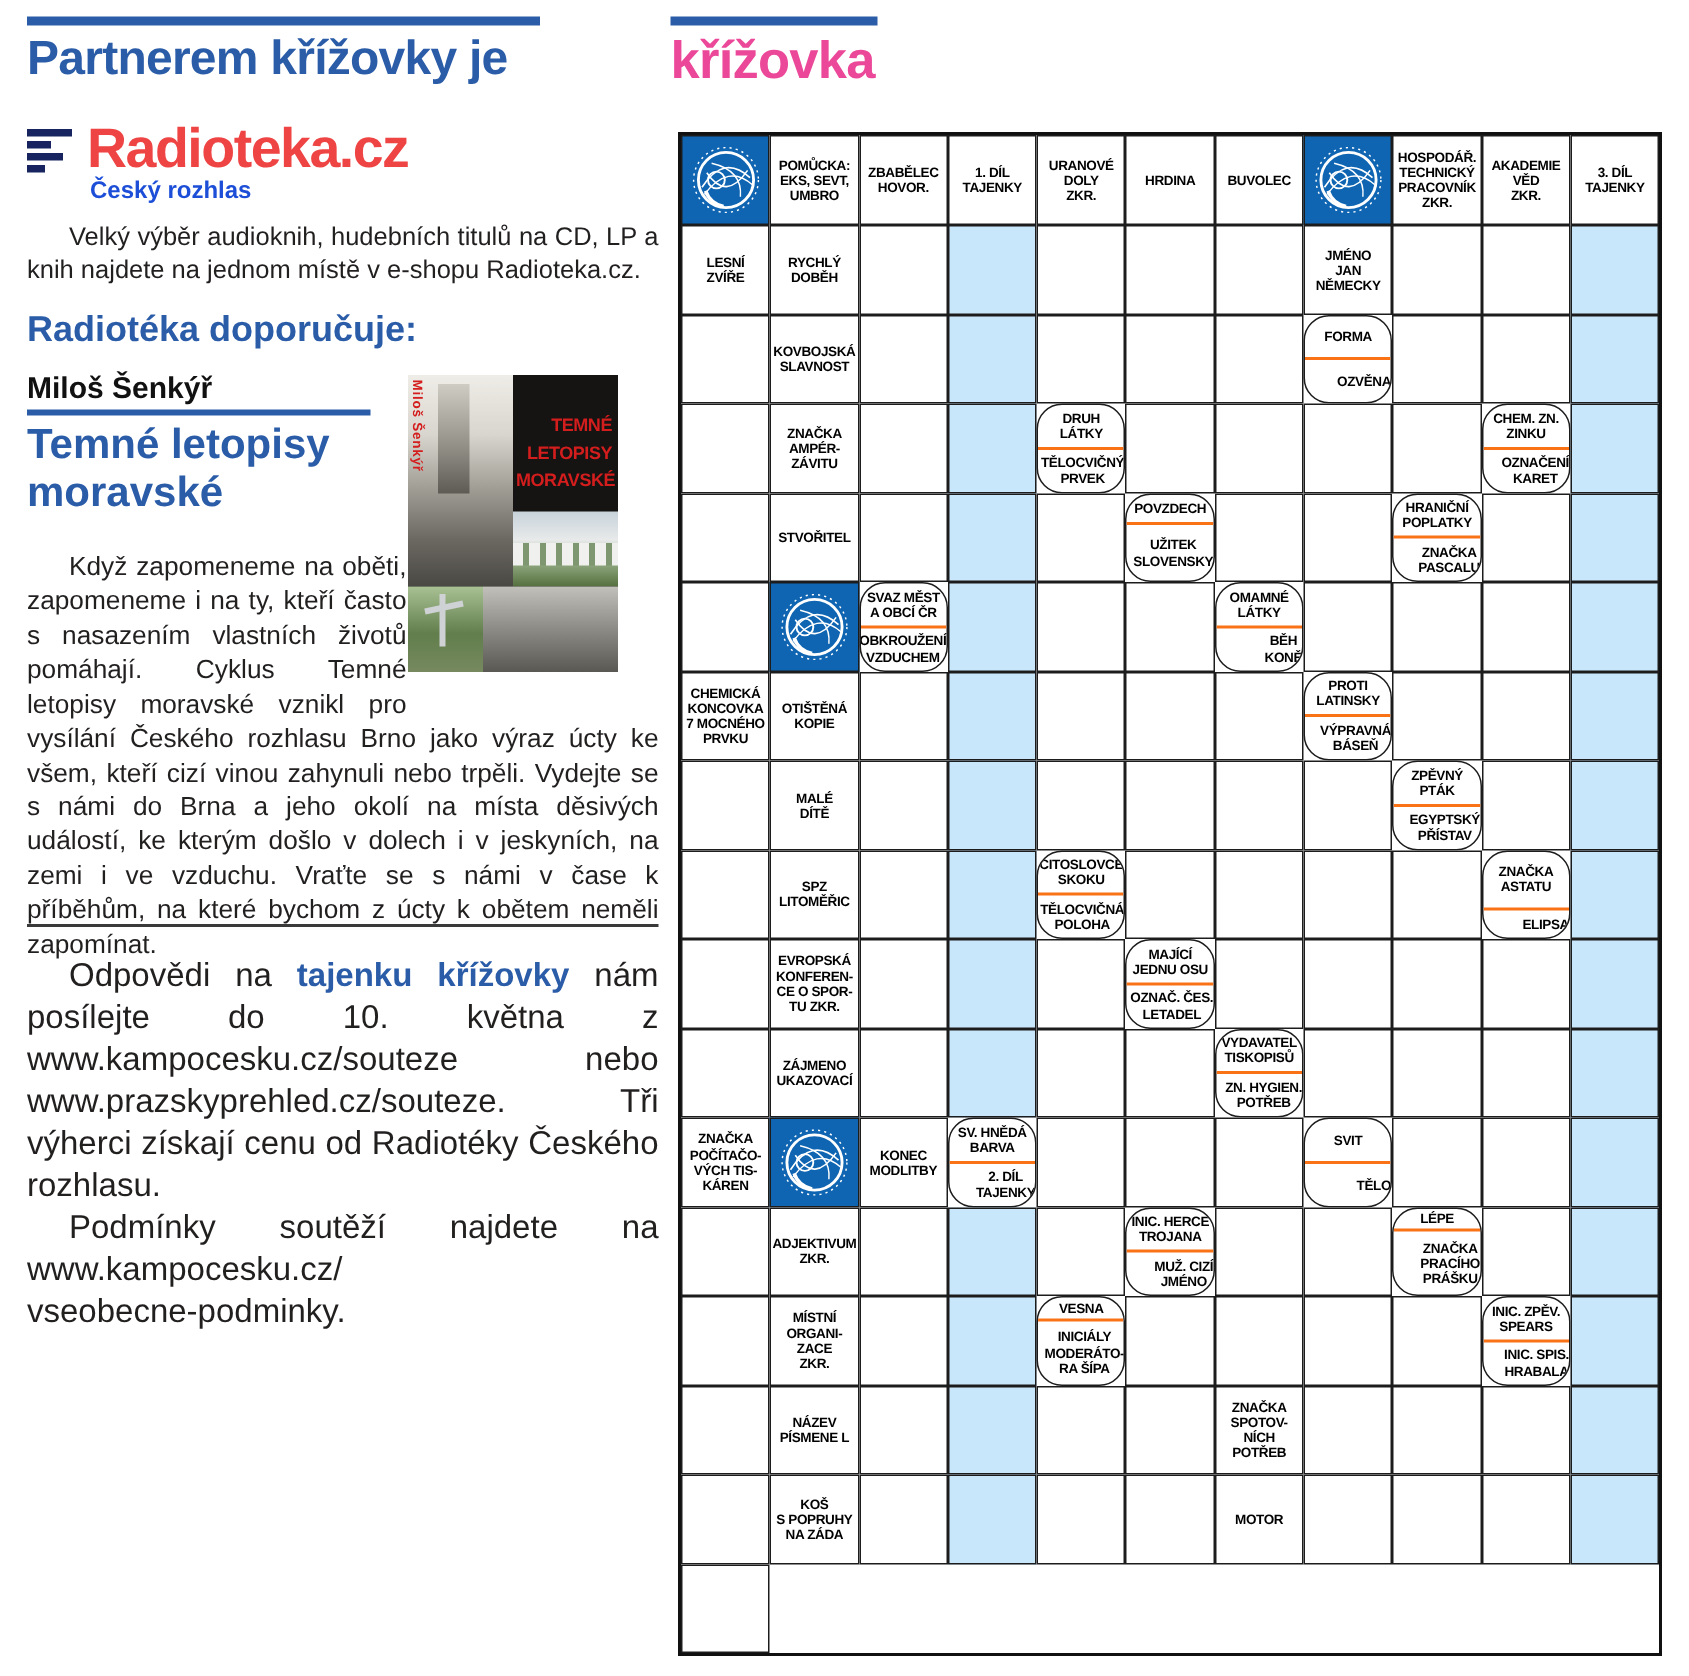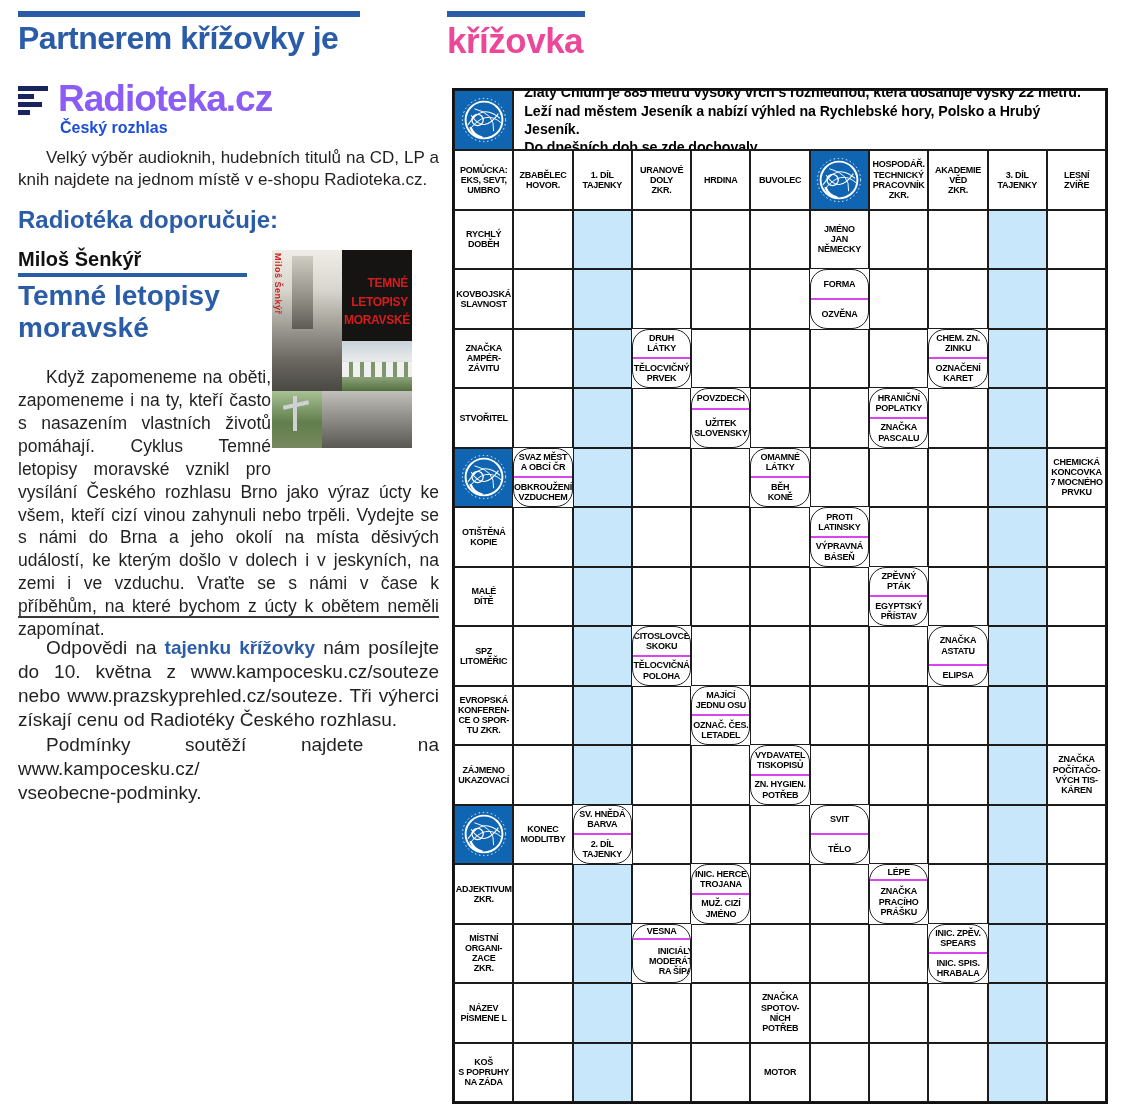--- a/index.html
+++ b/index.html
@@ -14,21 +14,21 @@
   #partner-heading{position:absolute;left:18px;top:20px;margin:0;
     font-size:32px;font-weight:700;color:#2a5ca8;letter-spacing:-0.5px;}
 
   #radioteka{position:absolute;left:18px;top:80px;display:flex;align-items:flex-start;}
   .cro-mark{width:30px;margin-top:6px;margin-right:10px;}
   .cro-mark i{display:block;background:#17245f;height:5px;margin-bottom:3px;}
   .cro-mark i:nth-child(1){width:30px;}
   .cro-mark i:nth-child(2){width:16px;}
   .cro-mark i:nth-child(3){width:24px;}
   .cro-mark i:nth-child(4){width:12px;}
-  .brand{font-size:37px;font-weight:700;color:#8b5cf6;letter-spacing:-1px;line-height:1.0;}
+  .brand{font-size:37px;font-weight:700;color:#ef4444;letter-spacing:-1px;line-height:1.0;}
   .brand-sub{font-size:16px;font-weight:700;color:#1d4ed8;margin-top:2px;margin-left:2px;}
 
   .para{position:absolute;left:18px;width:421px;margin:0;
     font-size:17px;line-height:1.32;text-align:justify;color:#221f1f;}
   #intro-paragraph{top:147px;text-indent:28px;}
 
   #recommends-heading{position:absolute;left:18px;top:206px;margin:0;
     font-size:24px;font-weight:700;color:#2a5ca8;}
   #book-author{position:absolute;left:18px;top:248px;
     font-size:20px;font-weight:700;color:#111;}
@@ -59,40 +59,40 @@
   .bc-cross{left:0;top:71%;width:36%;height:29%;
     background:linear-gradient(180deg,#a9c194 0%,#617e4c 55%,#77895f 100%);}
   .bc-cross:after{content:"";position:absolute;left:42%;top:10%;width:4px;height:60%;background:#cfd2d4;}
   .bc-cross:before{content:"";position:absolute;left:22%;top:22%;width:26px;height:4px;background:#cfd2d4;transform:rotate(-12deg);}
   .bc-rubble{left:36%;top:71%;width:64%;height:29%;
     background:linear-gradient(180deg,#c2c0bb 0%,#97958f 40%,#5a5853 100%);}
 
   #section-divider{position:absolute;left:18px;top:616px;width:421px;height:2px;background:#3a3a3a;}
 
   #contest-block{position:absolute;left:18px;top:636px;width:421px;}
-  #contest-block p{margin:0;font-size:19px;line-height:1.27;text-align:justify;color:#221f1f;}
+  #contest-block p{margin:0;font-size:22px;line-height:1.27;text-align:justify;color:#221f1f;}
   #contest-text{text-indent:28px;}
   #contest-terms{text-indent:28px;white-space:pre-line;}
   .hl{color:#2a5ca8;font-weight:700;}
 
   
   #krizovka-heading{position:absolute;left:447px;top:21px;margin:0;
     font-size:35px;font-weight:700;color:#ec4899;letter-spacing:-0.5px;}
 
   #grid{position:absolute;left:452px;top:88px;display:grid;
     grid-template-columns:repeat(11,59.3px);
     grid-template-rows:60px repeat(16,59.5px);
     border:2px solid #111;background:#fff;}
   .cell{border:1px solid #1c1c1c;background:#fff;display:flex;
     align-items:center;justify-content:center;overflow:hidden;}
   .ct{font-weight:700;font-size:9px;line-height:1.13;text-align:center;
     white-space:pre-line;letter-spacing:-0.25px;color:#000;}
   .cell.split{flex-direction:column;align-items:stretch;padding:0;border-radius:17px;}
   .half{display:flex;align-items:center;justify-content:center;flex-basis:0;min-height:0;}
-  .half.hb{border-top:2px solid #d946ef;}
+  .half.hb{border-top:2px solid #f97316;justify-content:flex-end;}
   .tajenka{background:#c9e7fa;}
   .c-logo{background:#0f65b2;}
   .c-logo svg{width:48px;height:48px;}
   .intro-text{grid-column:2/12;font-weight:700;font-size:14.2px;line-height:1.3;
     padding:4px 10px;justify-content:flex-start;text-align:left;white-space:pre-line;
     letter-spacing:-0.1px;color:#000;}
 </style>
 </head>
 <body>
 
@@ -154,23 +154,20 @@
         <circle cx="30" cy="30" r="27" fill="none" stroke="#fff" stroke-width="1.2" stroke-dasharray="1.8 3.4"></circle>
         <circle cx="30" cy="30" r="23" fill="none" stroke="#fff" stroke-width="2.4"></circle>
         <path d="M10 36 Q28 8 50 28" fill="none" stroke="#fff" stroke-width="1.4"></path>
         <path d="M12 42 Q32 16 52 34" fill="none" stroke="#fff" stroke-width="1.2"></path>
         <path d="M14 24 Q30 48 48 22" fill="none" stroke="#fff" stroke-width="1.3"></path>
         <path d="M18 16 Q44 22 42 44" fill="none" stroke="#fff" stroke-width="1.2"></path>
         <path d="M13 39 A20 20 0 0 0 28 52" fill="none" stroke="#fff" stroke-width="3"></path>
         <circle cx="22" cy="30" r="7" fill="none" stroke="#fff" stroke-width="1.6"></circle>
       </svg>
     </div>
-    <div class="cell intro-text">Zlatý Chlum je 885 metrů vysoký vrch s rozhlednou, která dosahuje výšky 22 metrů.
-Leží nad městem Jeseník a nabízí výhled na Rychlebské hory, Polsko a Hrubý Jeseník.
-Do dnešních dob se zde dochovaly...</div>
     <div class="cell clue">
       <div class="ct">POMŮCKA:
 EKS, SEVT,
 UMBRO</div>
     </div>
     <div class="cell clue">
       <div class="ct">ZBABĚLEC
 HOVOR.</div>
     </div>
     <div class="cell clue">

